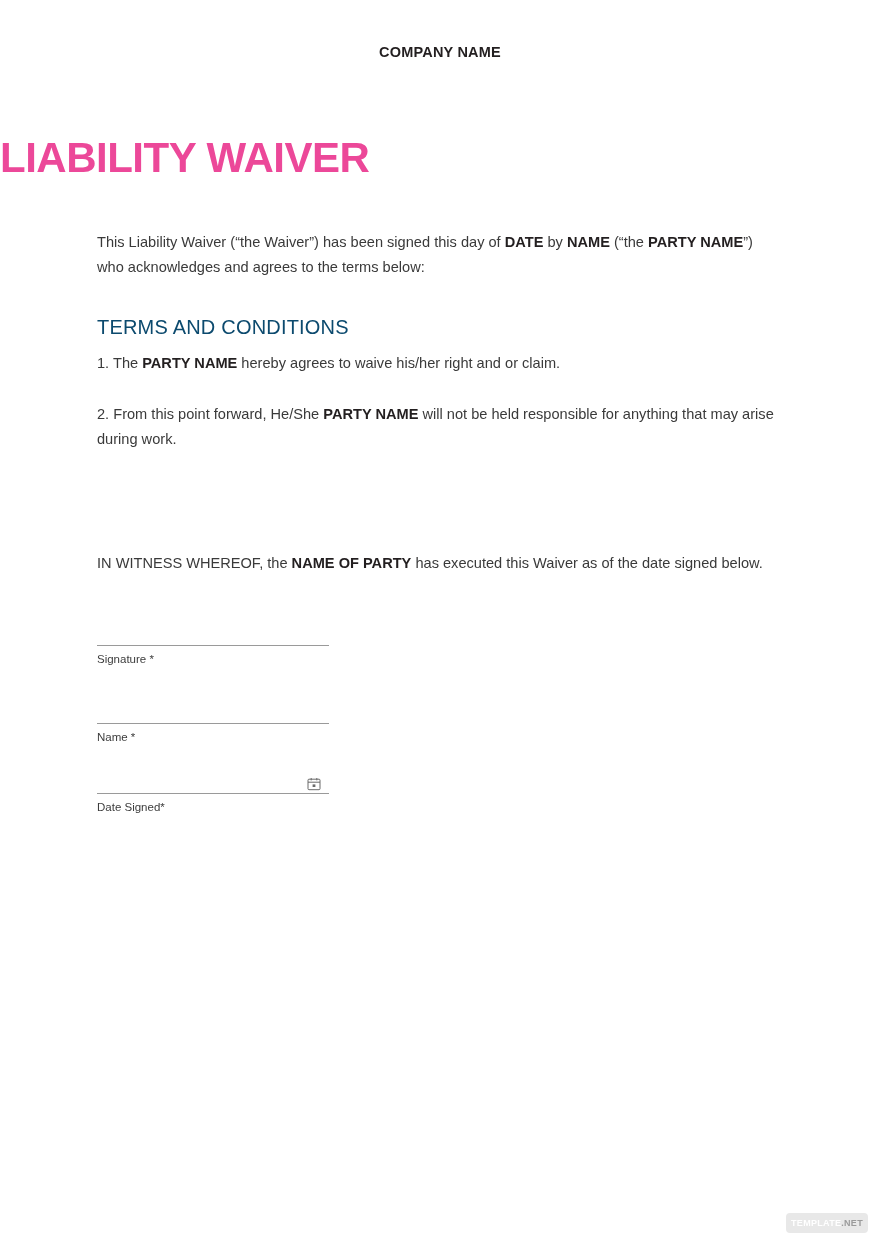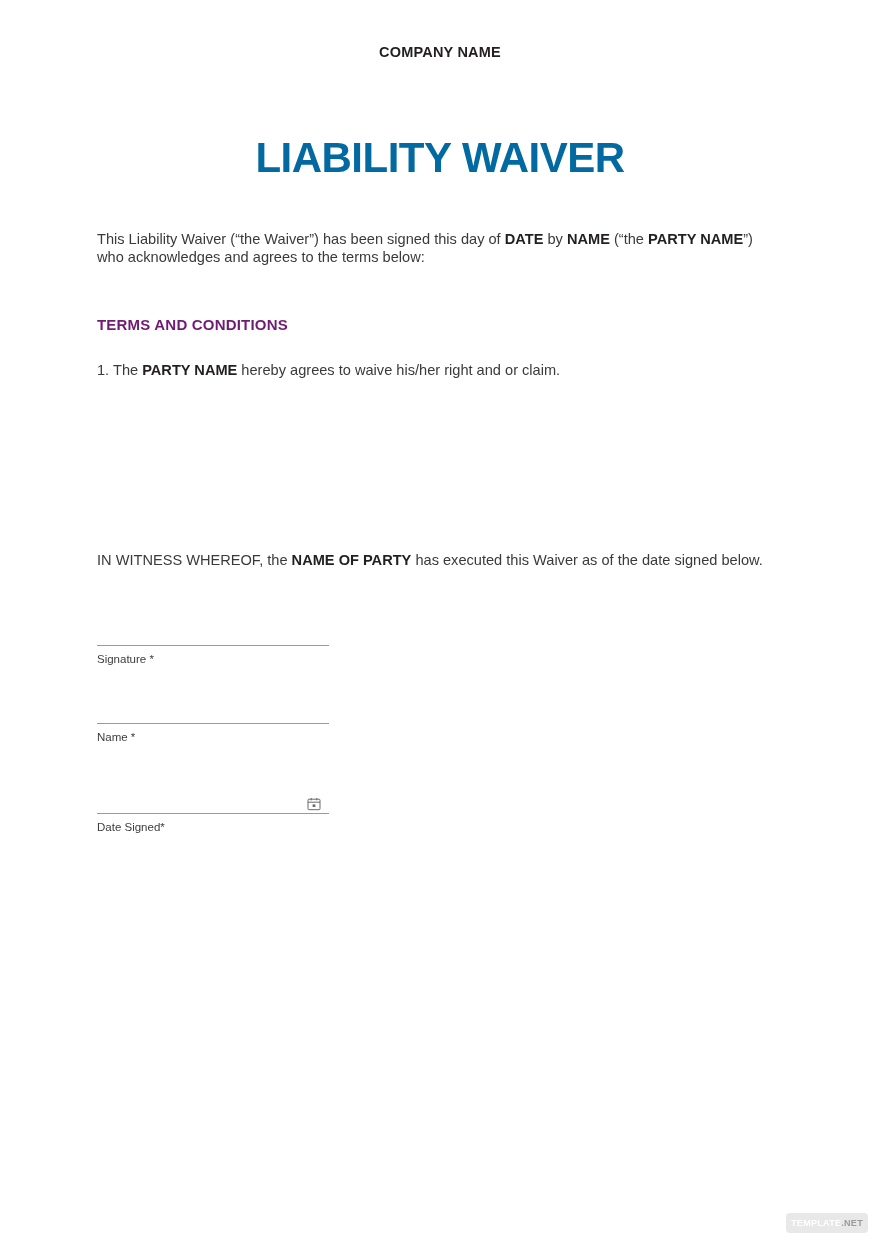--- a/index.html
+++ b/index.html
@@ -30,50 +30,49 @@
     font-size: 14.5px;
     font-weight: bold;
     letter-spacing: 0.2px;
     color: #231f20;
   }
   .doc-title {
     position: absolute;
     top: 106px;
     left: 0;
     width: 880px;
-    text-align: center;
     font-size: 42px;
     font-weight: bold;
     letter-spacing: -0.5px;
-    color: #0369a1;
+    color: #ec4899;
   }
   .body-block {
     position: absolute;
     left: 97px;
     width: 686px;
   }
   .para {
     font-size: 14.6px;
-    line-height: 18px;
+    line-height: 25px;
     color: #3a3a3a;
     margin: 0;
   }
   .para b, .strong {
     font-weight: bold;
     color: #231f20;
   }
   .section-heading {
-    font-size: 15px;
-    font-weight: bold;
-    color: #701a75;
+    font-size: 20px;
+    font-weight: normal;
+    color: #0c4a6e;
     letter-spacing: 0.2px;
   }
   .p-intro { top: 230px; }
   .p-terms-heading { top: 316px; }
-  .p-item1 { top: 361px; }
+  .p-item1 { top: 351px; }
   .p-item2 { top: 402px; }
   .p-item3 { top: 467px; }
   .p-witness { top: 551px; }
 
   .field-group {
     position: absolute;
     left: 97px;
     width: 232px;
   }
   .field-line {
@@ -82,21 +81,21 @@
     width: 232px;
   }
   .field-label {
     font-size: 11.5px;
     color: #3d3d3d;
     margin-top: 6px;
     line-height: 14px;
   }
   .fg-signature { top: 645px; }
   .fg-name { top: 723px; }
-  .fg-date { top: 793px; margin-top: 20px; }
+  .fg-date { top: 793px; }
 
   .date-row {
     position: relative;
     width: 232px;
   }
   .calendar-icon {
     position: absolute;
     right: 8px;
     bottom: 3px;
     width: 14px;
@@ -130,20 +129,21 @@
   <div class="company-name">COMPANY NAME</div>
 
   <h1 class="doc-title">LIABILITY WAIVER</h1>
 
   <p class="body-block para p-intro"><span>This Liability Waiver (“the Waiver”) has been signed this day of </span><b>DATE</b><span> by </span><b>NAME</b><span> (“the </span><b>PARTY NAME</b><span>”) who acknowledges and agrees to the terms below:</span></p>
 
   <div class="body-block section-heading p-terms-heading">TERMS AND CONDITIONS</div>
 
   <p class="body-block para p-item1"><span>1. The </span><b>PARTY NAME</b><span> hereby agrees to waive his/her right and or claim.</span></p>
 
+  <p class="body-block para p-item2"><span>2. From this point forward, He/She </span><b>PARTY NAME</b><span> will not be held responsible for anything that may arise during work.</span></p>
 
 
   <p class="body-block para p-witness"><span>IN WITNESS WHEREOF, the </span><b>NAME OF PARTY</b><span> has executed this Waiver as of the date signed below.</span></p>
 
   <div class="field-group fg-name">
     <div class="field-line"></div>
     <div class="field-label">Name *</div>
   </div>
 
   <div class="field-group fg-signature">

